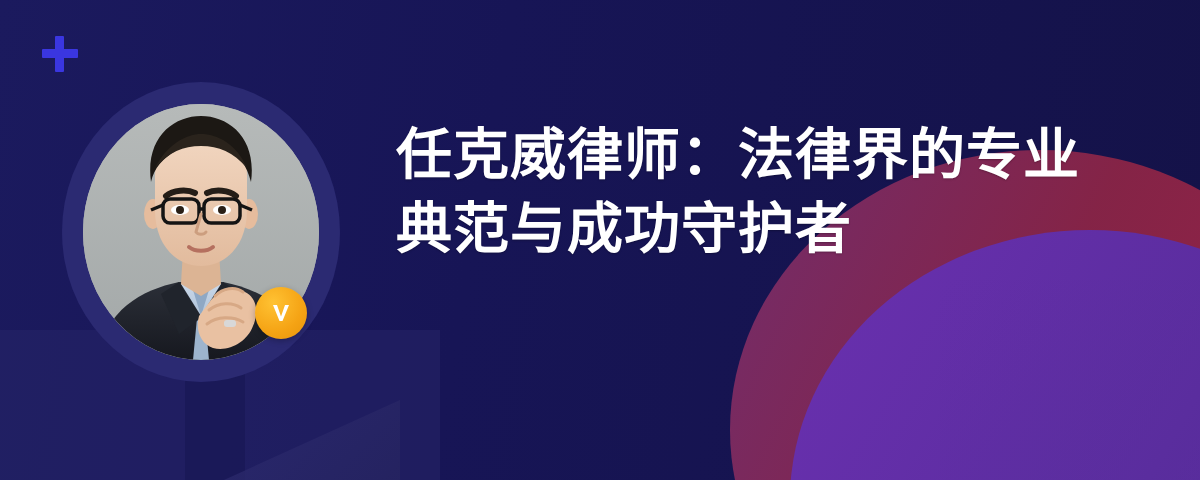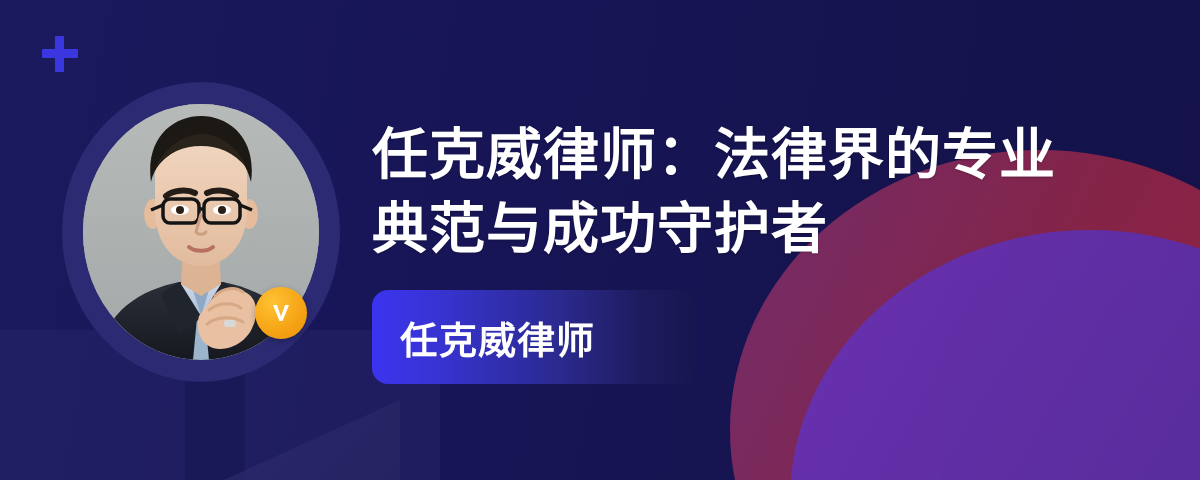--- a/index.html
+++ b/index.html
@@ -146,21 +146,21 @@
     display: flex;
     align-items: center;
     justify-content: center;
     box-shadow: 0 2px 6px rgba(0,0,0,.25);
   }
   .verified-badge svg { width: 30px; height: 30px; display:block; }
 
   
   .content {
     position: absolute;
-    left: 372px;
+    left: 396px;
     top: 118px;
     width: 700px;
   }
   .headline {
     margin: 0;
     color: #ffffff;
     font-size: 56px;
     line-height: 74px;
     font-weight: bold;
     letter-spacing: 1px;
@@ -277,16 +277,15 @@
     </div>
     <div class="verified-badge">
       <svg viewBox="0 0 30 30" aria-hidden="true">
         <path d="M7 7 L13.5 23 L16.5 23 L23 7 L19 7 L15 18.5 L11 7 Z" fill="#ffffff"></path>
       </svg>
     </div>
   </div>
 
   <div class="content">
     <h1 class="headline">任克威律师：法律界的专业典范与成功守护者</h1>
-    <button class="cta-button">任克威律师</button>
   </div>
 
 </div>
 
 </body></html>

